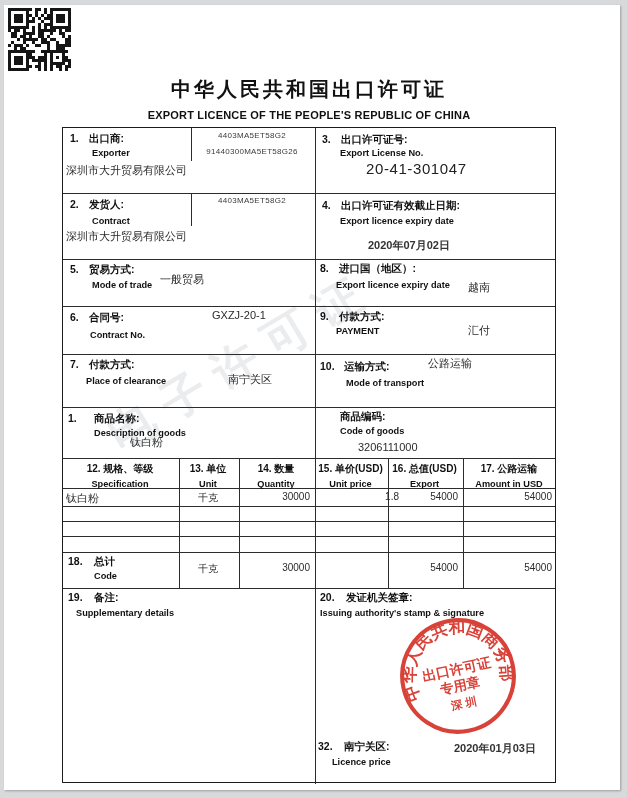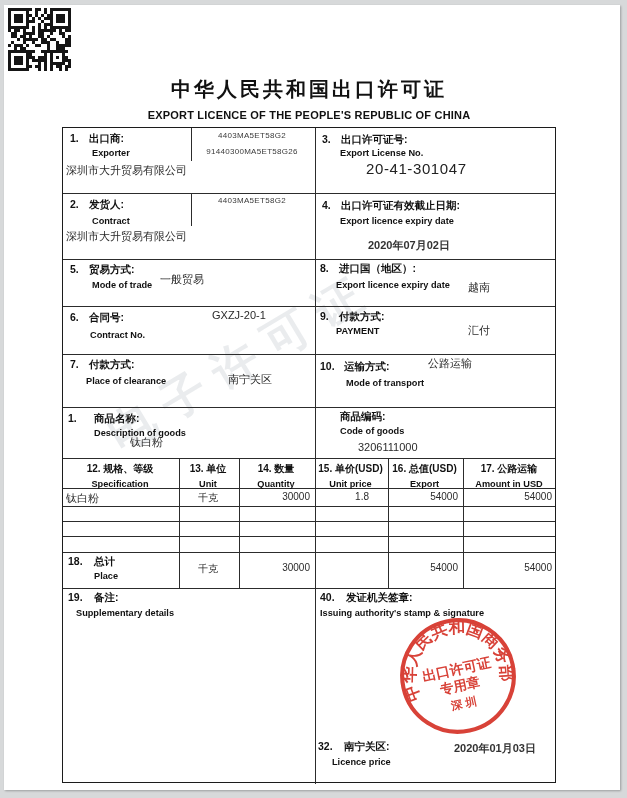--- a/index.html
+++ b/index.html
@@ -426,42 +426,42 @@
   <div class="l2">Export</div>
 </div>
 <div class="abs hcell" style="left:462px;top:462px;width:94px">
   <div class="l1"><span>17.</span> <span>公路运输</span></div>
   <div class="l2">Amount in USD</div>
 </div>
 
 <div class="abs val" style="left:66px;top:491px">钛白粉</div>
 <div class="abs cnum" style="left:178px;top:491px;width:60px">千克</div>
 <div class="abs rnum" style="left:238px;top:491px;width:72px">30000</div>
-<div class="abs rnum" style="left:300px;top:491px;width:69px">1.8</div>
+<div class="abs rnum" style="left:330px;top:491px;width:69px">1.8</div>
 <div class="abs rnum" style="left:387px;top:491px;width:71px">54000</div>
 <div class="abs rnum" style="left:462px;top:491px;width:90px">54000</div>
 
 <div class="abs lbl" style="left:68px;top:555px">
   <span class="no" style="min-width:26px">18.</span>
   <span>总计</span>
 </div>
-<div class="abs en" style="left:94px;top:571px">Place</div>
+<div class="abs en" style="left:94px;top:571px">Code</div>
 <div class="abs cnum" style="left:178px;top:562px;width:60px">千克</div>
 <div class="abs rnum" style="left:238px;top:562px;width:72px">30000</div>
 <div class="abs rnum" style="left:387px;top:562px;width:71px">54000</div>
 <div class="abs rnum" style="left:462px;top:562px;width:90px">54000</div>
 
 <div class="abs lbl" style="left:68px;top:591px">
   <span class="no" style="min-width:26px">19.</span>
   <span>备注:</span>
 </div>
 <div class="abs en" style="left:76px;top:608px">Supplementary details</div>
 
 <div class="abs lbl" style="left:320px;top:591px">
-  <span class="no" style="min-width:26px">40.</span>
+  <span class="no" style="min-width:26px">20.</span>
   <span>发证机关签章:</span>
 </div>
 <div class="abs en" style="left:320px;top:608px">Issuing authority's stamp &amp; signature</div>
 
 <svg class="abs stamp" viewBox="0 0 120 120">
   <circle cx="60" cy="60" r="54" fill="none" stroke="#d3281d" stroke-width="4"></circle>
   <defs>
       <path id="ringPath" d="M 21.9,77.7 A 42,42 0 1 1 98.1,77.7" fill="none"></path>
     </defs>
   <text font-size="16" font-weight="bold" fill="#d3281d">

